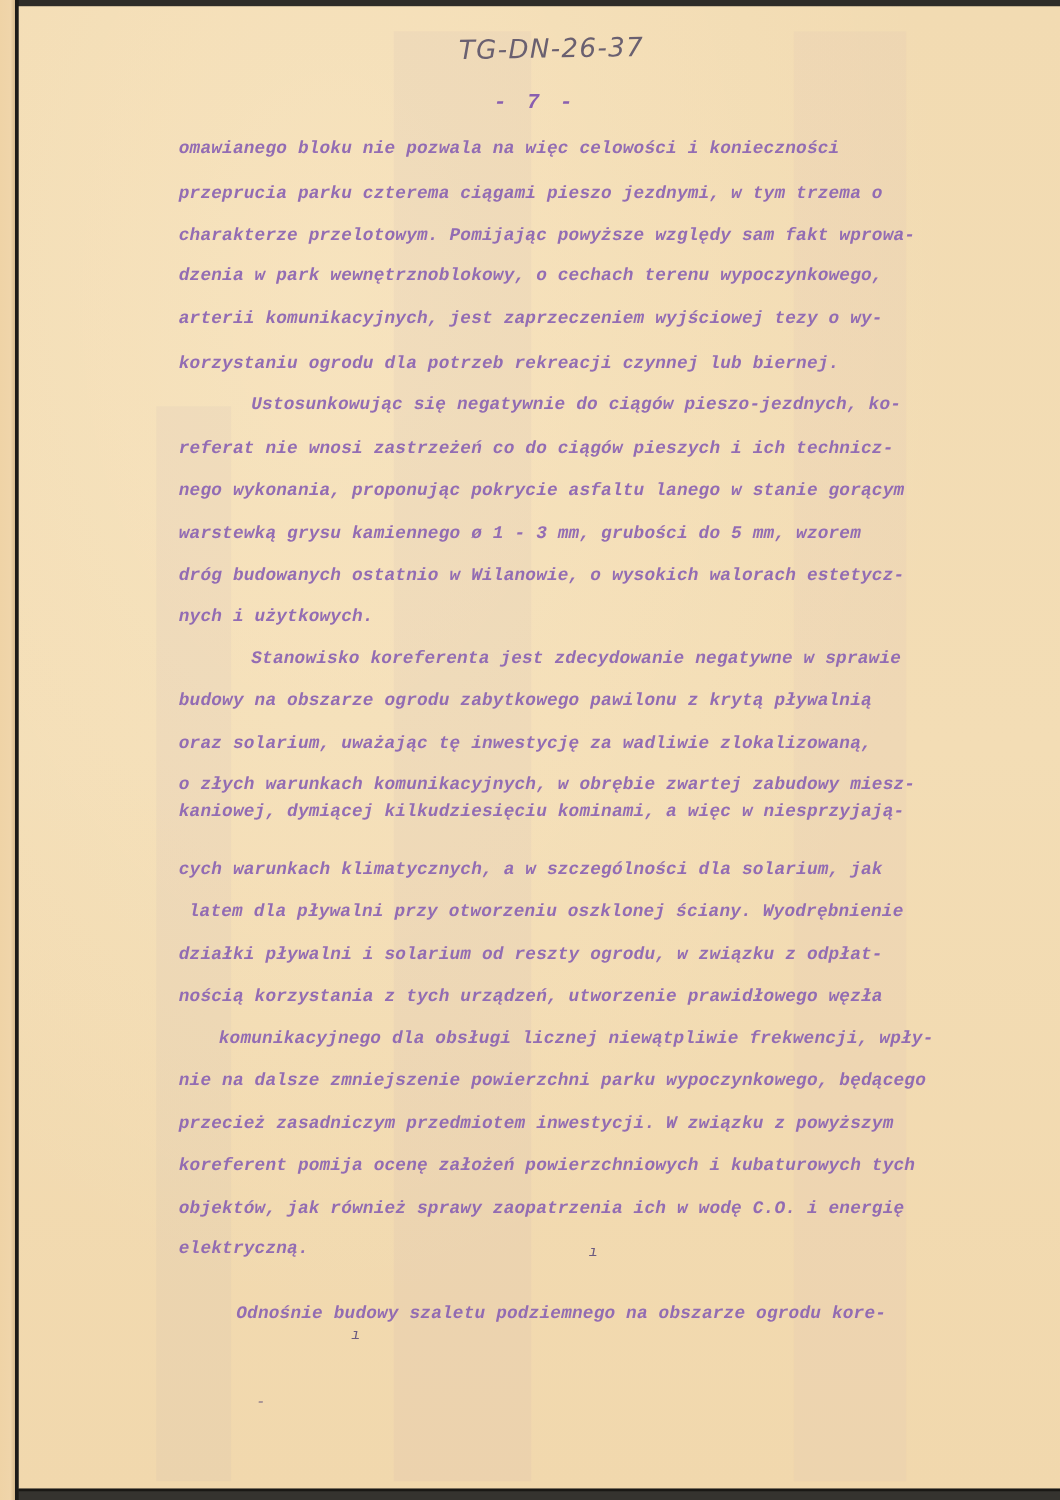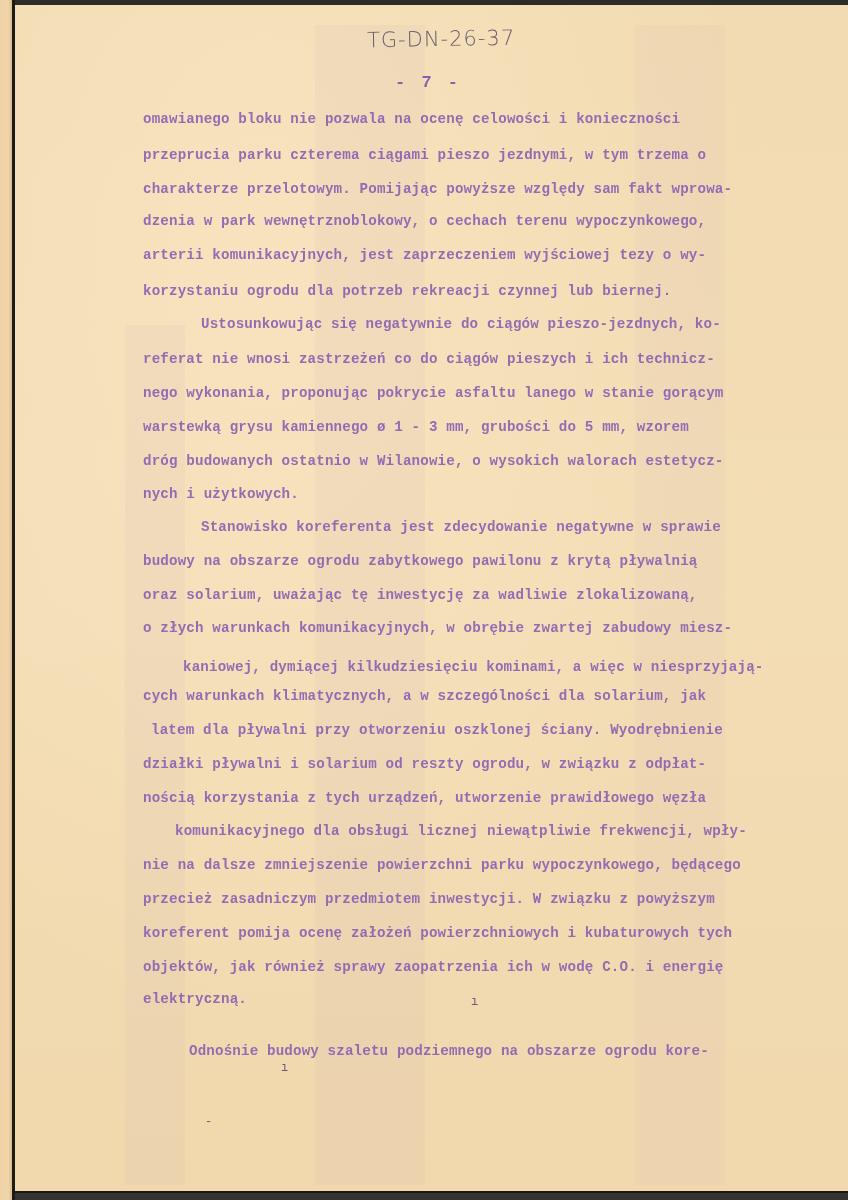--- a/index.html
+++ b/index.html
@@ -32,20 +32,21 @@
     }
     .page {
       position: absolute;
       left: 15px;
       top: 5px;
       width: 833px;
       height: 1186px;
       background:
         radial-gradient(ellipse at 30% 20%, rgba(255,240,210,0.35) 0%, rgba(255,240,210,0) 60%),
         linear-gradient(180deg, #f2dbb2 0%, #f3ddb5 50%, #f1d8ad 100%);
+      font-style: italic;
     }
     
     .ghost {
       position: absolute;
       background: rgba(170, 140, 190, 0.07);
     }
     .ghost.g1 { left: 300px; top: 20px; width: 110px; height: 1160px; }
     .ghost.g2 { left: 620px; top: 20px; width: 90px; height: 1160px; background: rgba(170,140,190,0.05); }
     .ghost.g3 { left: 110px; top: 320px; width: 60px; height: 860px; background: rgba(160,130,180,0.06); }
 
@@ -100,39 +101,39 @@
 <div class="left-shadow"></div>
 
 <div class="page">
   <div class="ghost g1"></div>
   <div class="ghost g2"></div>
   <div class="ghost g3"></div>
 
   <div class="ref-number">TG-DN-26-37</div>
   <div class="page-number">- 7 -</div>
 
-  <div class="line" style="left:128px; top:106px;">omawianego bloku nie pozwala na ocenę celowości i konieczności</div>
+  <div class="line" style="left:128px; top:106px;">omawianego bloku nie pozwala na więc celowości i konieczności</div>
   <div class="line" style="left:128px; top:142px;">przeprucia  parku czterema ciągami pieszo jezdnymi, w tym trzema o</div>
   <div class="line" style="left:128px; top:176px;">charakterze przelotowym. Pomijając powyższe względy sam fakt wprowa-</div>
   <div class="line" style="left:128px; top:208px;">dzenia w park wewnętrznoblokowy, o cechach terenu wypoczynkowego,</div>
   <div class="line" style="left:128px; top:242px;">arterii komunikacyjnych, jest zaprzeczeniem wyjściowej tezy o wy-</div>
   <div class="line" style="left:128px; top:278px;">korzystaniu ogrodu dla potrzeb  rekreacji czynnej lub biernej.</div>
 
   <div class="line" style="left:186px; top:311px;">Ustosunkowując się negatywnie do ciągów  pieszo-jezdnych, ko-</div>
   <div class="line" style="left:128px; top:346px;">referat nie wnosi zastrzeżeń  co do ciągów pieszych i ich technicz-</div>
   <div class="line" style="left:128px; top:380px;">nego  wykonania, proponując pokrycie asfaltu lanego w stanie gorącym</div>
   <div class="line" style="left:128px; top:414px;">warstewką grysu kamiennego  ø 1 - 3 mm, grubości do 5 mm,  wzorem</div>
   <div class="line" style="left:128px; top:448px;text-align:center;">dróg budowanych ostatnio w Wilanowie, o wysokich  walorach estetycz-</div>
   <div class="line" style="left:128px; top:481px;">nych  i użytkowych.</div>
 
   <div class="line" style="left:186px; top:514px;">Stanowisko koreferenta  jest zdecydowanie negatywne w sprawie</div>
   <div class="line" style="left:128px; top:548px;">budowy na obszarze ogrodu zabytkowego pawilonu z krytą pływalnią</div>
   <div class="line" style="left:128px; top:582px;">oraz solarium, uważając tę  inwestycję za wadliwie  zlokalizowaną,</div>
   <div class="line" style="left:128px; top:615px;">o złych warunkach komunikacyjnych, w obrębie zwartej zabudowy  miesz-</div>
-  <div class="line" style="left:128px; top:654px;margin-left:40px;">kaniowej, dymiącej kilkudziesięciu kominami, a więc  w niesprzyjają-</div>
+  <div class="line" style="left:128px; top:637px;">kaniowej, dymiącej kilkudziesięciu kominami, a więc  w niesprzyjają-</div>
   <div class="line" style="left:128px; top:683px;">cych warunkach klimatycznych, a w szczególności dla solarium, jak</div>
   <div class="line" style="left:136px; top:717px;">latem dla pływalni przy otworzeniu oszklonej ściany. Wyodrębnienie</div>
   <div class="line" style="left:128px; top:751px;">działki pływalni i solarium od reszty ogrodu, w związku z odpłat-</div>
   <div class="line" style="left:128px; top:785px;">nością korzystania  z tych urządzeń, utworzenie prawidłowego węzła</div>
   <div class="line" style="left:128px; top:818px;margin-left:32px;">komunikacyjnego dla obsługi licznej niewątpliwie  frekwencji, wpły-</div>
   <div class="line" style="left:128px; top:852px;">nie na dalsze zmniejszenie powierzchni parku wypoczynkowego, będącego</div>
   <div class="line" style="left:128px; top:886px;">przecież zasadniczym przedmiotem inwestycji. W związku z powyższym</div>
   <div class="line" style="left:128px; top:920px;">koreferent pomija ocenę założeń powierzchniowych i kubaturowych tych</div>
   <div class="line" style="left:128px; top:954px;">objektów, jak również sprawy zaopatrzenia ich w wodę C.O. i energię</div>
   <div class="line" style="left:128px; top:986px;">elektryczną.</div>

